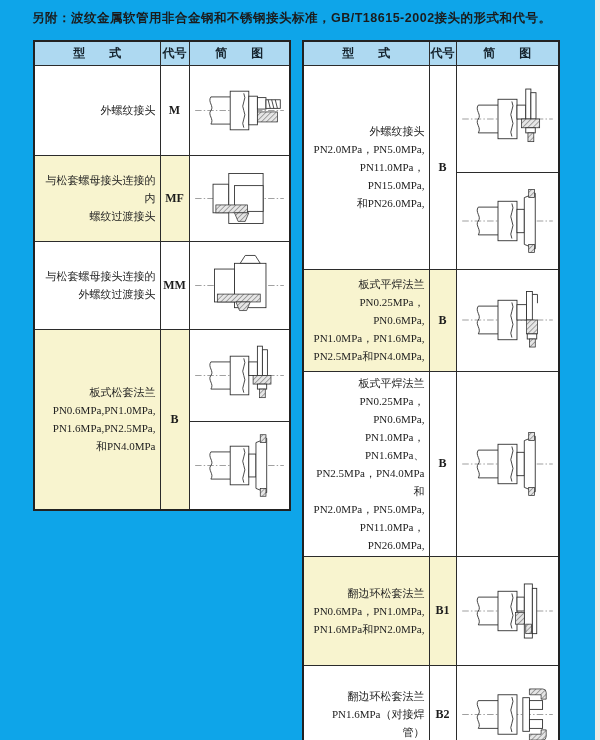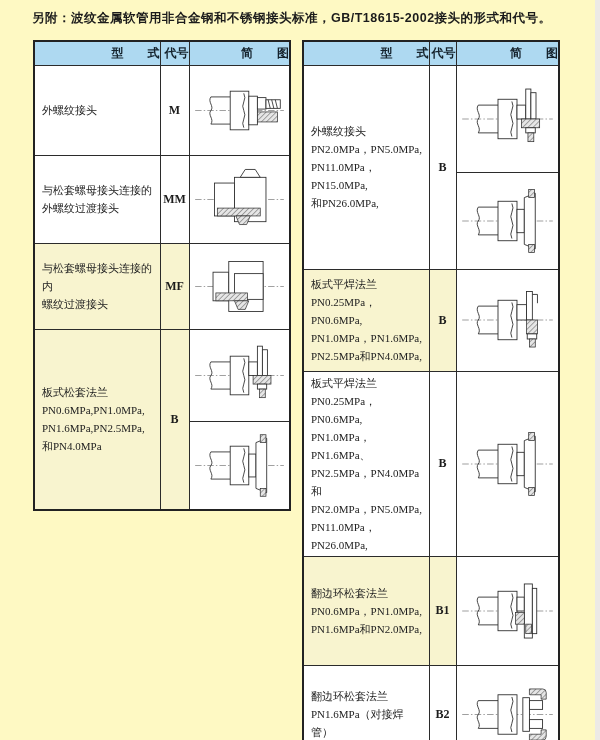--- a/index.html
+++ b/index.html
@@ -1,22 +1,22 @@
 <!DOCTYPE html>
 <html style="--hdr: #aed9f1;"><head>
 <meta charset="utf-8">
 <style>
   html,body{margin:0;padding:0;}
   body{background:#e9e7e3;font-family:"Liberation Sans",sans-serif;}
-  .canvas{position:relative;width:600px;height:740px;background:#fef9c3;overflow:hidden;text-decoration:underline;}
+  .canvas{position:relative;width:600px;height:740px;background:#0ea5e9;overflow:hidden;text-decoration:underline;}
   .title{position:absolute;left:32px;top:10px;width:550px;font-size:12.5px;font-weight:700;color:#1b1b1b;letter-spacing:0.5px;}
   table.ftable{position:absolute;border-collapse:collapse;table-layout:fixed;background:#fff;}
   table.ftable{border:2px solid #222;}
-  .ftable td,.ftable th{border:1px solid #2b2b2b;padding:0;vertical-align:middle;overflow:hidden;}
-  .ftable th{background:var(--hdr,#aed9f1);font-size:12px;font-weight:700;color:#14222c;text-align:right;font-family:"Liberation Sans",sans-serif;}
+  .ftable td,.ftable th{border:1px solid #2b2b2b;padding:0;vertical-align:middle;overflow:hidden;text-align:right;}
+  .ftable th{background:var(--hdr,#aed9f1);font-size:12px;font-weight:700;color:#14222c;text-align:center;font-family:"Liberation Sans",sans-serif;}
   td.type{font-family:"Liberation Serif","DejaVu Serif",serif;font-size:11px;color:#222;}
   td.type .tlines{display:flex;flex-direction:column;justify-content:center;height:100%;padding:2px 4px 2px 7px;line-height:18px;}
   td.code{text-align:center;font-family:"Liberation Serif","DejaVu Serif",serif;font-size:12px;font-weight:600;color:#1c1c1c;}
   td.dia{background:#fff;}
   .diaslot{display:flex;align-items:center;justify-content:center;}
   .diaslot + .diaslot{border-top:1px solid #2b2b2b;}
   .diaslot svg{display:block;}
   svg .bx{fill:#ffffff;stroke:#2c2c2c;stroke-width:1.2;}
   svg .ln{fill:none;stroke:#2c2c2c;stroke-width:1.2;}
   svg .ht{fill:url(#hatchp);stroke:#2c2c2c;stroke-width:1;}
@@ -67,58 +67,58 @@
                 <path class="ln" d="M71 21 q3 6 0 12 q-3 6 0 12 q3 6 0 12 q-3 6 0 12"></path>
                 <rect class="bx" x="78" y="25" width="12" height="40"></rect>
                 <rect class="bx" x="90" y="27" width="12" height="16"></rect>
                 <rect class="bx" x="102" y="30" width="20" height="12"></rect>
                 <path class="ln" d="M105 30 l3 12 M110 30 l3 12 M115 30 l3 12"></path>
                 <rect class="ht" x="90" y="47" width="28" height="14"></rect>
               </svg>
             </div>
           </td>
         </tr>
+        <tr style="height:85px">
+          <td class="type" style="background:#f8f4cf">
+            <div class="tlines">
+              <div>与松套螺母接头连接的内</div>
+              <div>螺纹过渡接头</div>
+            </div>
+          </td>
+          <td class="code" style="background:#f8f4cf">MF</td>
+          <td class="dia">
+            <div class="diaslot" style="height:85px">
+              <svg width="93" height="79" viewBox="0 0 130 90" preserveAspectRatio="xMidYMid meet">
+                <line class="cl" x1="3" y1="45" x2="127" y2="45"></line>
+                <rect class="bx" x="28" y="25" width="22" height="40"></rect>
+                <rect class="bx" x="50" y="10" width="48" height="70"></rect>
+                <rect class="bx" x="58" y="27" width="40" height="36"></rect>
+                <rect class="ht" x="32" y="54" width="44" height="11"></rect>
+                <polygon class="ht" points="58,65 78,65 73,77 63,77"></polygon>
+              </svg>
+            </div>
+          </td>
+        </tr>
         <tr style="height:87px">
           <td class="type">
             <div class="tlines">
               <div>与松套螺母接头连接的</div>
               <div>外螺纹过渡接头</div>
             </div>
           </td>
           <td class="code">MM</td>
           <td class="dia">
             <div class="diaslot" style="height:87px">
               <svg width="93" height="81" viewBox="0 0 130 90" preserveAspectRatio="xMidYMid meet">
                 <line class="cl" x1="3" y1="45" x2="127" y2="45"></line>
                 <rect class="bx" x="30" y="22" width="28" height="46"></rect>
                 <rect class="bx" x="58" y="14" width="44" height="62"></rect>
                 <polygon class="bx" points="66,14 73,3 87,3 94,14"></polygon>
                 <rect class="ht" x="34" y="57" width="60" height="11"></rect>
                 <polygon class="ht" points="60,68 80,68 75,80 65,80"></polygon>
-              </svg>
-            </div>
-          </td>
-        </tr>
-        <tr style="height:85px">
-          <td class="type" style="background:#f8f4cf">
-            <div class="tlines">
-              <div>与松套螺母接头连接的内</div>
-              <div>螺纹过渡接头</div>
-            </div>
-          </td>
-          <td class="code" style="background:#f8f4cf">MF</td>
-          <td class="dia">
-            <div class="diaslot" style="height:85px">
-              <svg width="93" height="79" viewBox="0 0 130 90" preserveAspectRatio="xMidYMid meet">
-                <line class="cl" x1="3" y1="45" x2="127" y2="45"></line>
-                <rect class="bx" x="28" y="25" width="22" height="40"></rect>
-                <rect class="bx" x="50" y="10" width="48" height="70"></rect>
-                <rect class="bx" x="58" y="27" width="40" height="36"></rect>
-                <rect class="ht" x="32" y="54" width="44" height="11"></rect>
-                <polygon class="ht" points="58,65 78,65 73,77 63,77"></polygon>
               </svg>
             </div>
           </td>
         </tr>
         <tr style="height:180px">
           <td class="type" style="background:#f8f4cf">
             <div class="tlines">
               <div>板式松套法兰</div>
               <div>PN0.6MPa,PN1.0MPa,</div>
               <div>PN1.6MPa,PN2.5MPa,</div>

